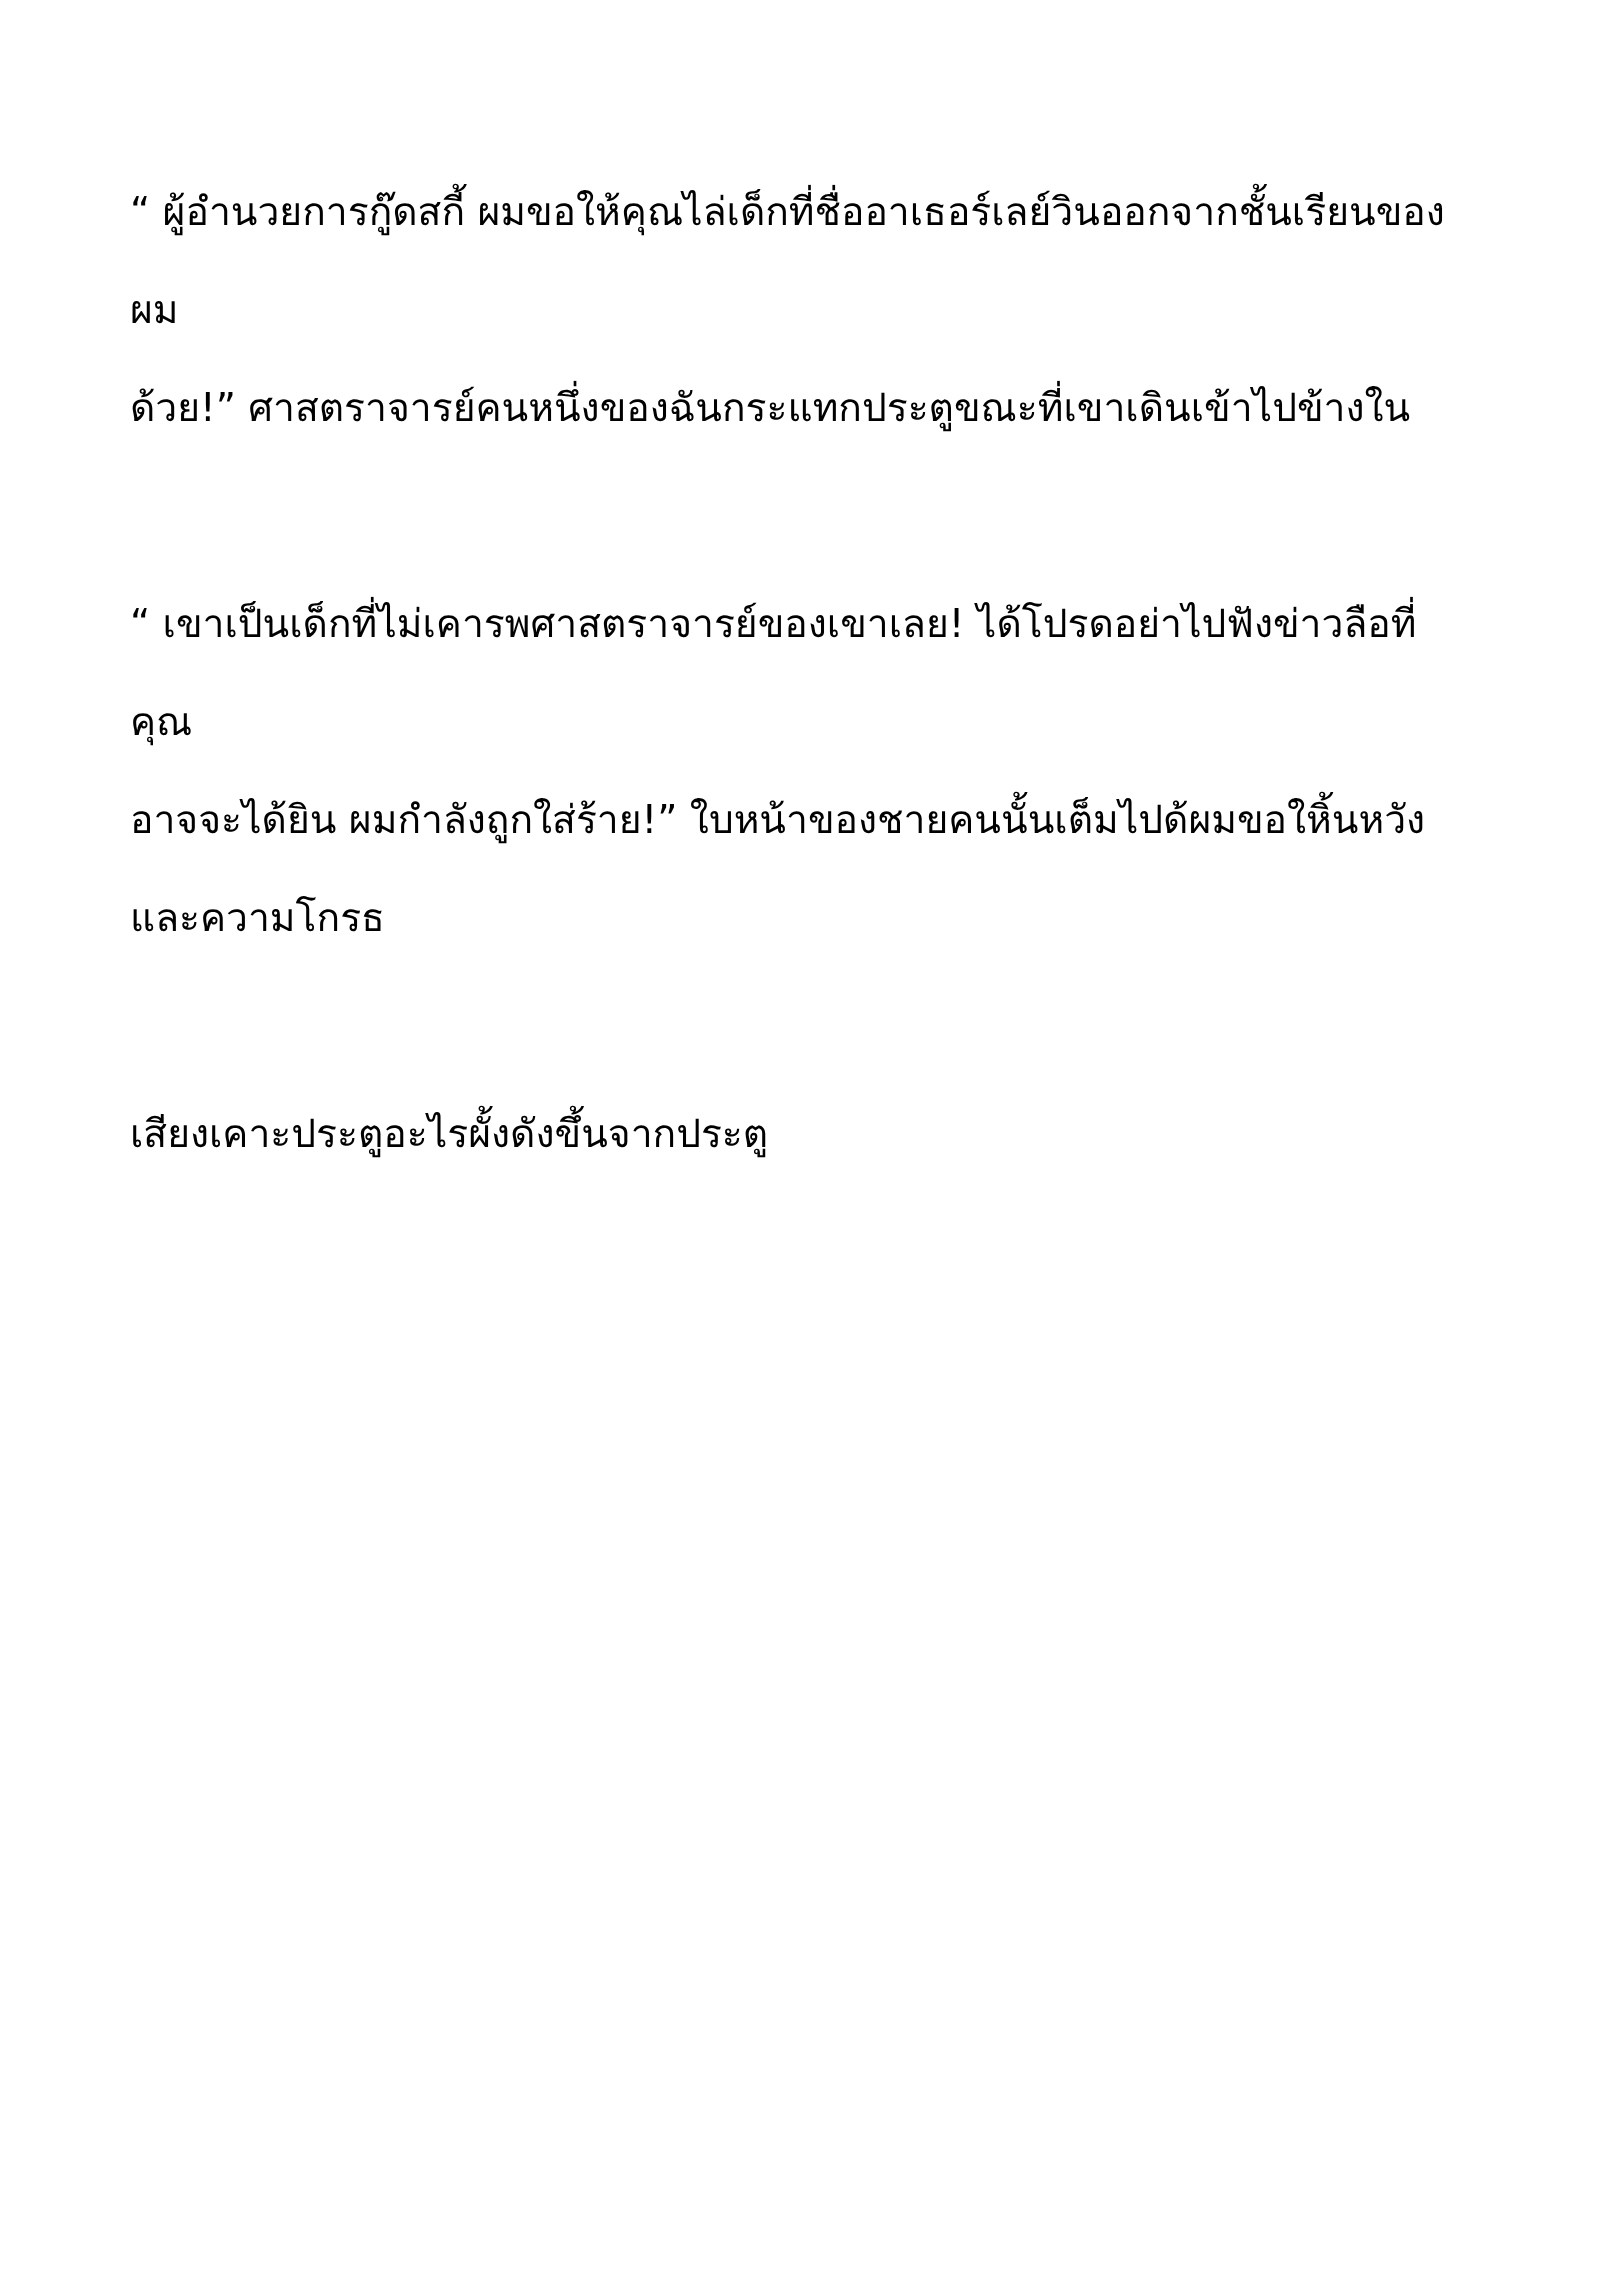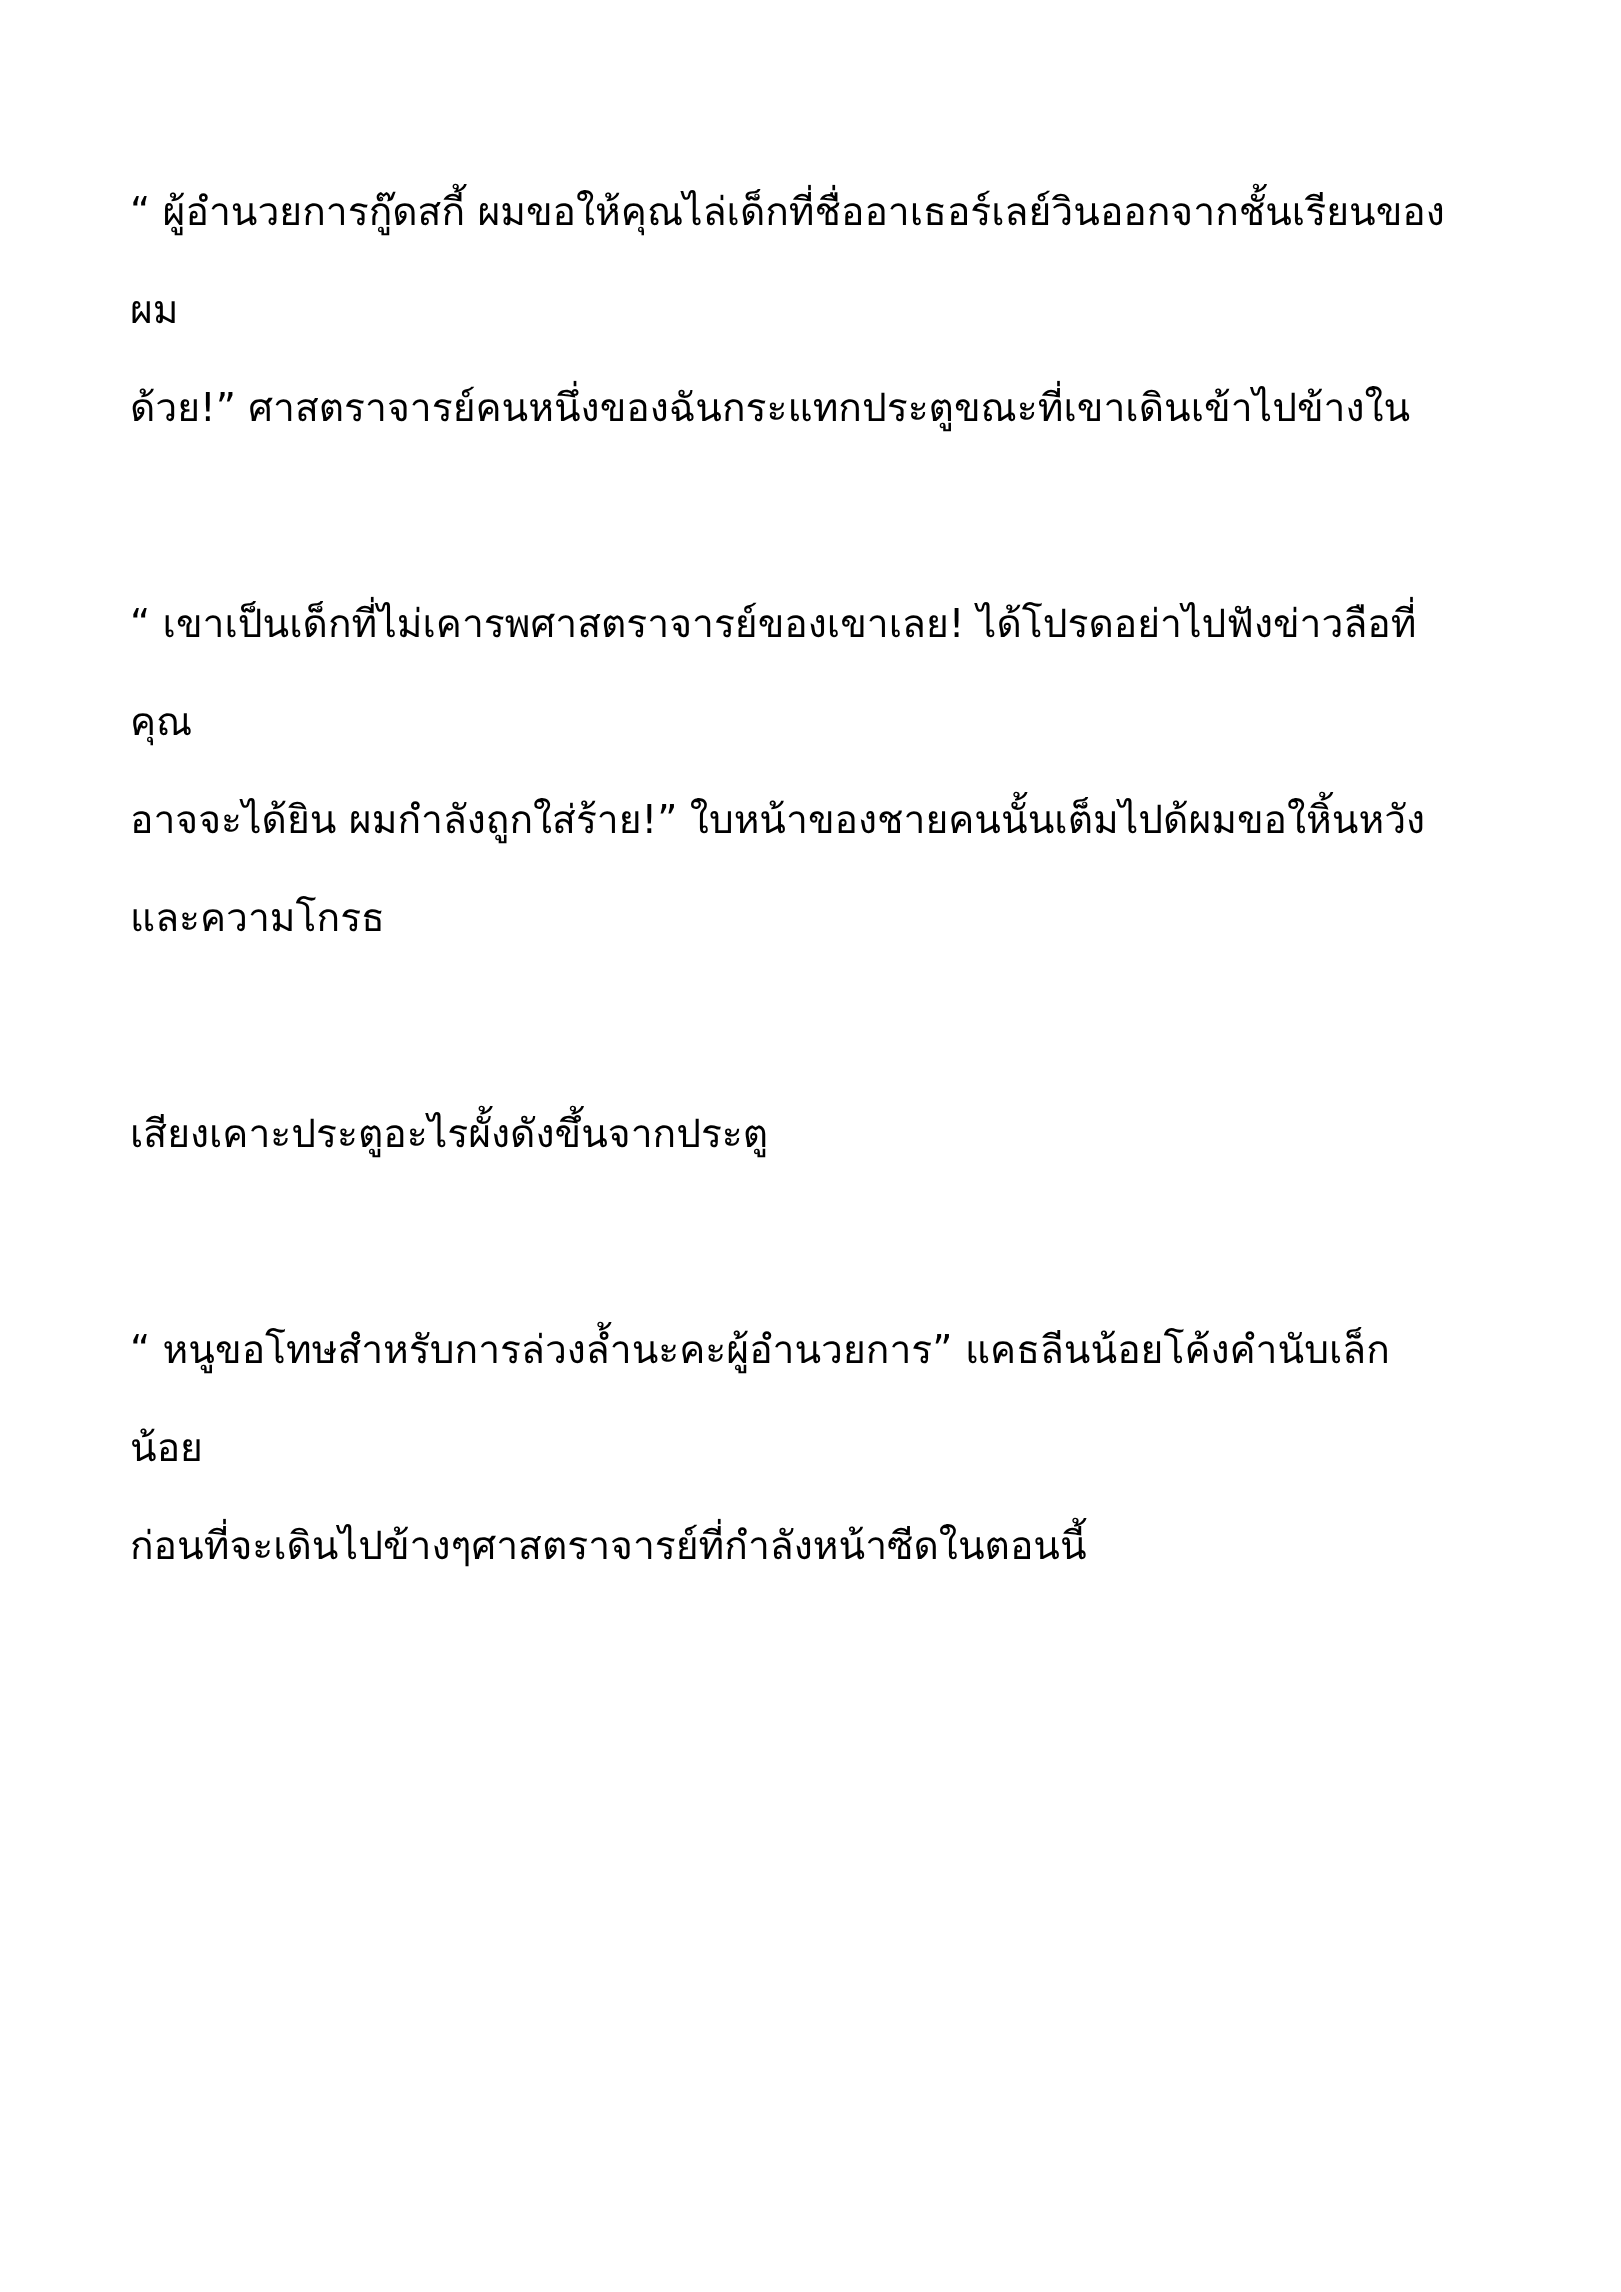--- a/index.html
+++ b/index.html
@@ -32,17 +32,15 @@
 </head>
 <body>
 
 <div class="page">
   <p class="para">“ ผู้อำนวยการกู๊ดสกี้ ผมขอให้คุณไล่เด็กที่ชื่ออาเธอร์เลย์วินออกจากชั้นเรียนของผม
 ด้วย!” ศาสตราจารย์คนหนึ่งของฉันกระแทกประตูขณะที่เขาเดินเข้าไปข้างใน</p>
   <p class="para">“ เขาเป็นเด็กที่ไม่เคารพศาสตราจารย์ของเขาเลย! ได้โปรดอย่าไปฟังข่าวลือที่คุณ
 อาจจะได้ยิน ผมกำลังถูกใส่ร้าย!” ใบหน้าของชายคนนั้นเต็มไปด้ผมขอใหิ้นหวัง
 และความโกรธ</p>
   <p class="para">เสียงเคาะประตูอะไรผั้งดังขึ้นจากประตู</p>
-  <p class="para">“ หนูขอโทษสำหรับการล่วงล้ำนะคะผู้อำนวยการ” แคธลีนน้อยโค้งคำนับเล็กน้อย
-ก่อนที่จะเดินไปข้างๆศาสตราจารย์ที่กำลังหน้าซีดในตอนนี้</p>
 
 </div>
 
 
 </body></html>

